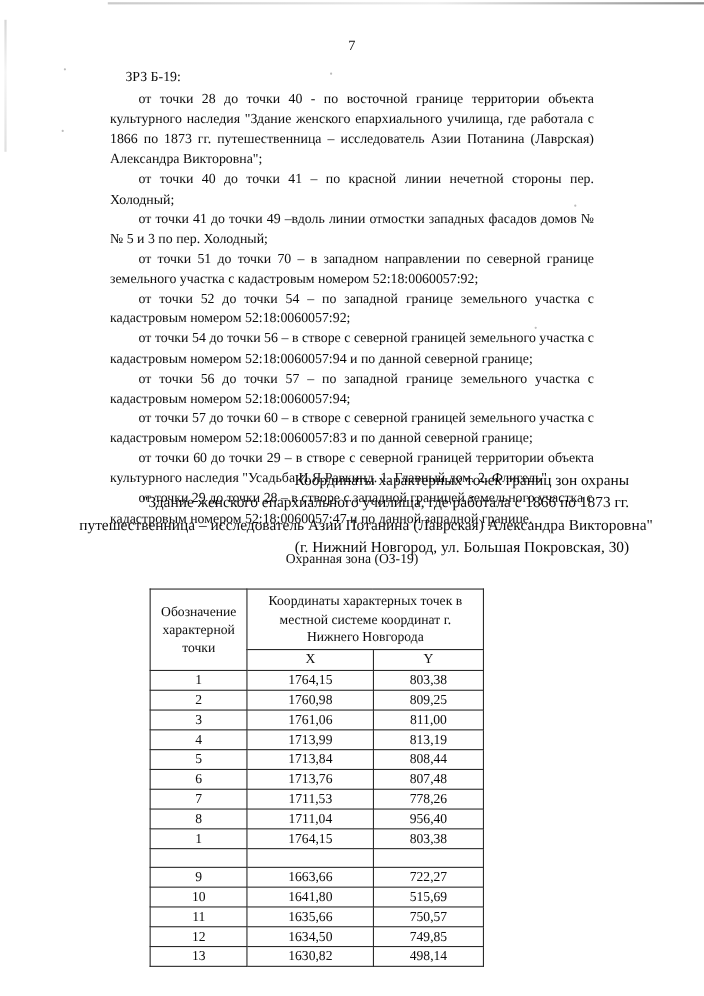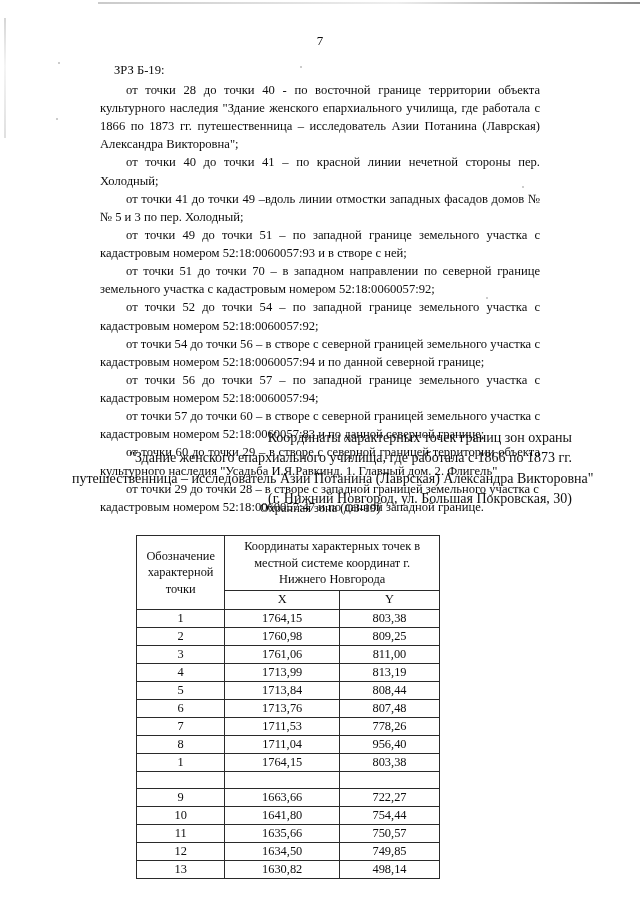--- a/index.html
+++ b/index.html
@@ -144,21 +144,20 @@
   <div class="scan-speck" style="left:486px; top:297px;"></div>
 
   <div class="page-number">7</div>
 
   <div class="content">
     <div class="zone-label">ЗРЗ Б-19:</div>
     <div>
         <p class="para">от точки 28 до точки 40 -  по восточной границе территории объекта культурного наследия "Здание женского епархиального училища, где работала с 1866 по 1873 гг. путешественница – исследователь Азии Потанина (Лаврская) Александра Викторовна";</p>
         <p class="para">от точки 40 до точки 41 – по красной линии нечетной стороны пер. Холодный;</p>
         <p class="para">от точки 41 до точки 49 –вдоль линии отмостки западных фасадов домов №№ 5 и 3 по пер. Холодный;</p>
-        <p class="para">от точки 49 до точки 51 – по западной границе земельного участка с кадастровым номером 52:18:0060057:93 и в створе с ней;</p>
         <p class="para">от точки 51 до точки 70 – в западном направлении по северной границе земельного участка с кадастровым номером 52:18:0060057:92;</p>
         <p class="para">от точки 52 до точки 54 – по западной границе земельного участка с кадастровым номером 52:18:0060057:92;</p>
         <p class="para">от точки 54 до точки 56 – в створе с северной границей земельного участка с кадастровым номером 52:18:0060057:94 и по данной северной границе;</p>
         <p class="para">от точки 56 до точки 57 – по западной границе земельного участка с кадастровым номером 52:18:0060057:94;</p>
         <p class="para">от точки 57 до точки 60 – в створе с северной границей земельного участка с кадастровым номером 52:18:0060057:83 и по данной северной границе;</p>
         <p class="para">от точки 60 до точки 29 – в створе с северной границей территории объекта культурного наследия "Усадьба И.Я.Равкинд. 1. Главный дом. 2. Флигель"</p>
         <p class="para">от точки 29 до точки 28 – в створе с западной границей земельного участка с кадастровым номером 52:18:0060057:47 и по данной западной границе.</p>
       </div>
   </div>
 
@@ -239,21 +238,21 @@
           <td></td>
         </tr>
         <tr>
           <td>9</td>
           <td>1663,66</td>
           <td>722,27</td>
         </tr>
         <tr>
           <td>10</td>
           <td>1641,80</td>
-          <td>754,44</td>
+          <td>515,69</td>
         </tr>
         <tr>
           <td>11</td>
           <td>1635,66</td>
           <td>750,57</td>
         </tr>
         <tr>
           <td>12</td>
           <td>1634,50</td>
           <td>749,85</td>

